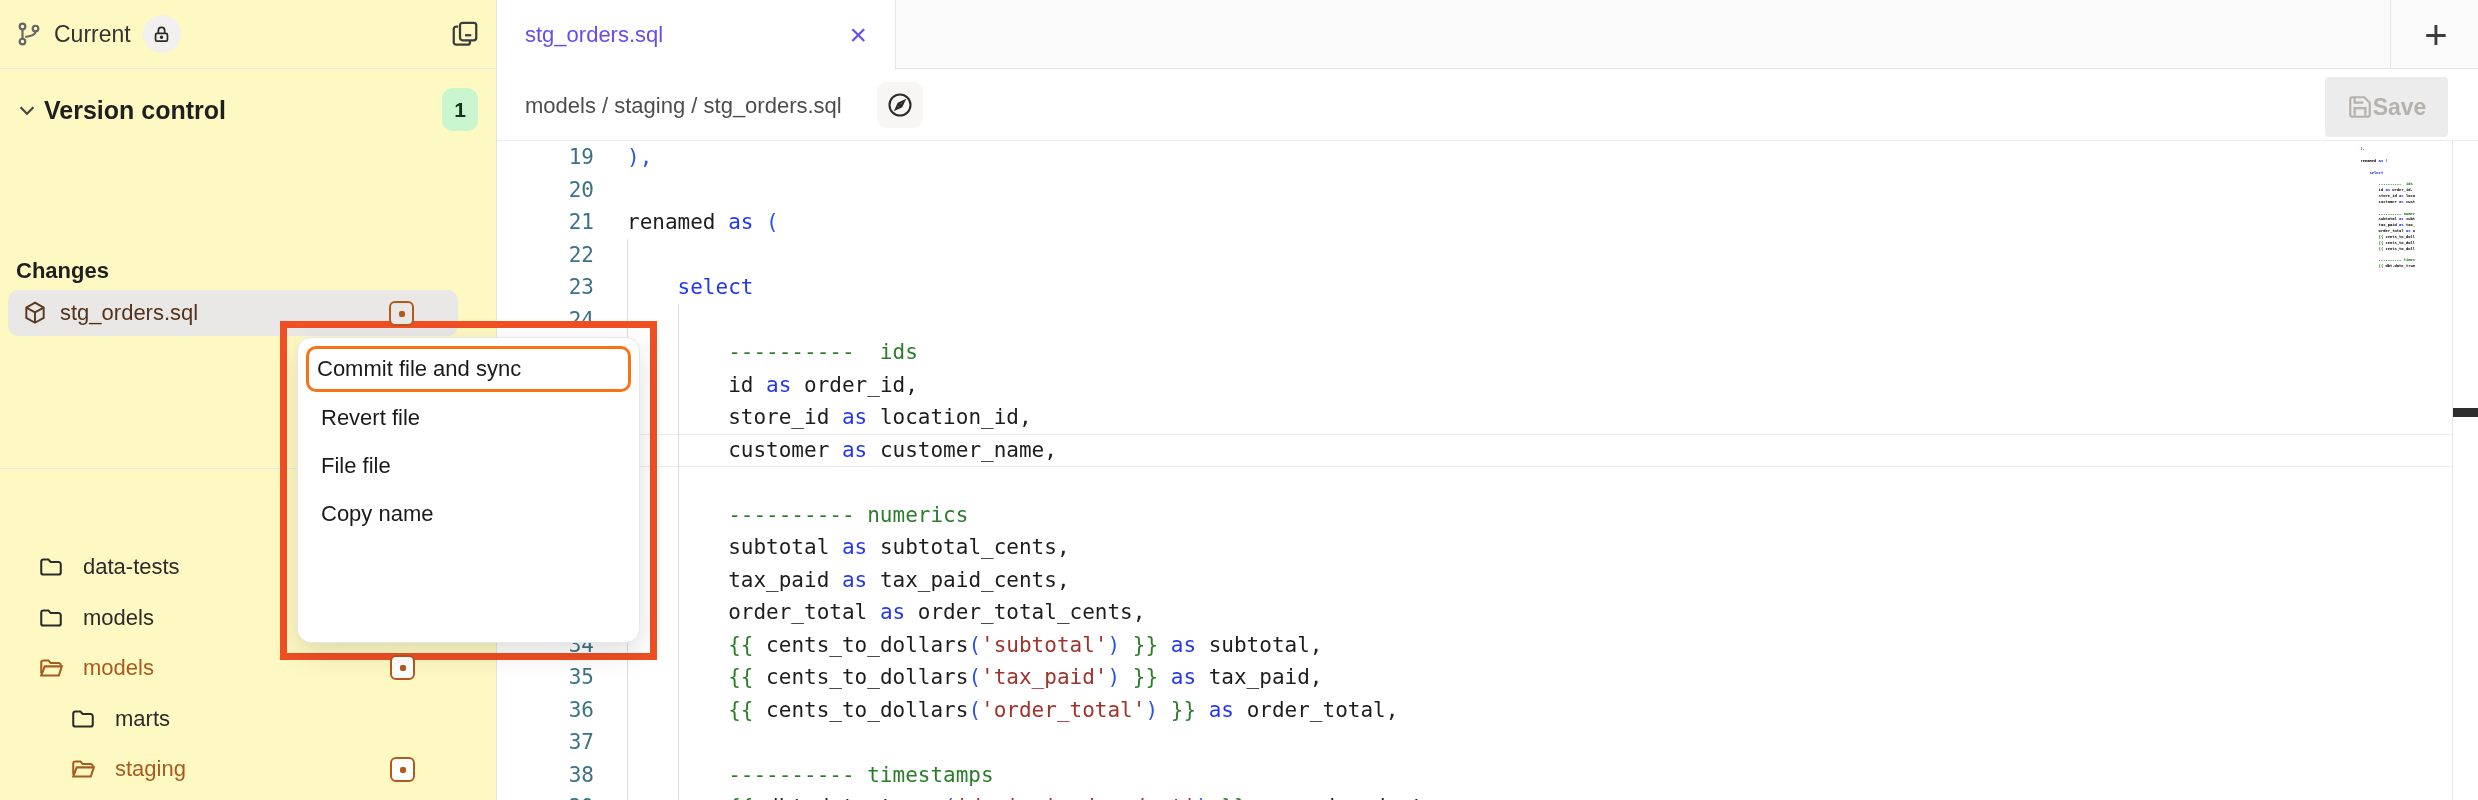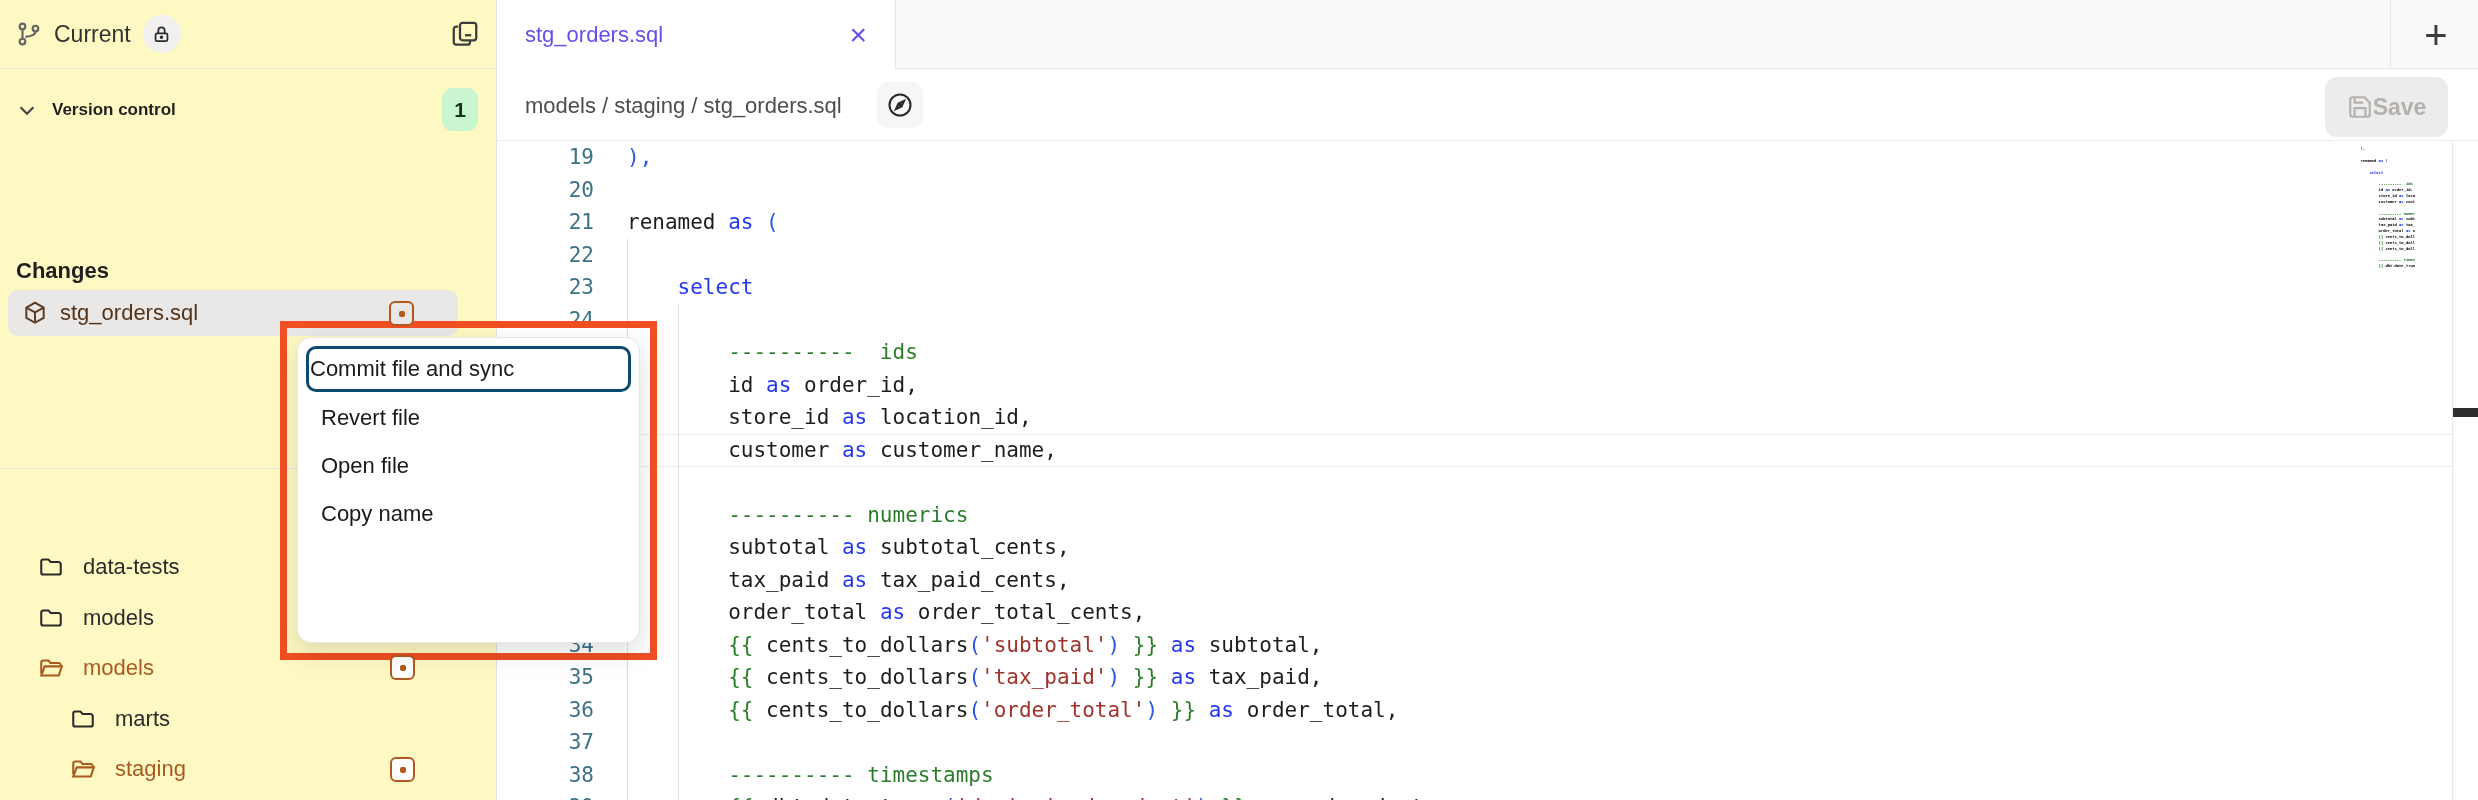--- a/index.html
+++ b/index.html
@@ -11,21 +11,21 @@
              background:#fef9c3; border-right:1px solid #e4e4e4; }
   #side-header { position:absolute; left:0; top:0; width:100%; height:69px;
                  border-bottom:1px solid #e8e8e8; display:flex; align-items:center; padding:0 16px; }
   #side-header .title { font-size:23px; color:#333; margin-left:12px; }
   .lock-chip { width:38px; height:38px; border-radius:50%; background:#f1f0ef;
                display:flex; align-items:center; justify-content:center; margin-left:12px; }
   .hdr-copy { margin-left:auto; cursor:pointer; }
 
   .section-hdr { position:absolute; left:0; width:100%; height:44px;
                  display:flex; align-items:center; padding:0 16px; }
-  .section-hdr .lbl { font-size:17px; font-weight:bold; color:#1f1f1f; margin-left:14px; }
+  .section-hdr .lbl { font-size:25px; font-weight:bold; color:#1f1f1f; margin-left:6px; }
   #vc-badge { position:absolute; right:18px; top:88px; width:36px; height:43px;
               background:#c9f6ce; color:#17321b; border-radius:11px; font-size:21px; font-weight:bold;
               display:flex; align-items:center; justify-content:center; }
 
   #commit-btn { position:absolute; left:16px; top:162px; width:465px; height:66px;
                 border:1.5px solid #d6d6d6; border-radius:12px; background:#fff;
                 display:flex; align-items:center; cursor:pointer; }
   #commit-btn .main { flex:1; display:flex; align-items:center; padding-left:20px; height:100%; }
   #commit-btn .lbl { font-size:23px; font-weight:bold; color:#1a1a1a; margin-left:14px; }
   #commit-btn .split { width:48px; height:100%; border-left:1.5px solid #d6d6d6;
@@ -61,21 +61,21 @@
   #strip-div { position:absolute; left:1893px; top:0; width:1px; height:69px; background:#e6e6e6; }
   #new-tab { position:absolute; left:1916px; top:12px; width:46px; height:46px; color:#3c3c3c;
              font-size:40px; font-weight:300; display:flex; align-items:center; justify-content:center; cursor:pointer; }
 
   #crumbbar { position:absolute; left:497px; top:70px; width:1981px; height:71px; background:#fff;
               border-bottom:1px solid #ececec; }
   #crumb { position:absolute; left:28px; top:0; height:71px; display:flex; align-items:center;
            font-size:22px; color:#4d4d4d; }
   #lineage-btn { position:absolute; left:380px; top:12px; width:46px; height:46px; border-radius:10px;
                  background:#f7f6f5; display:flex; align-items:center; justify-content:center; cursor:pointer; }
-  #save-btn { position:absolute; right:30px; top:7px; width:123px; height:60px; border-radius:12px;
+  #save-btn { position:absolute; right:30px; top:7px; width:123px; height:60px; border-radius:4px;
               background:#ececec; display:flex; align-items:center; justify-content:center; 
               color:#b5b1ad; font-size:23px; font-weight:bold; cursor:default; }
 
   
   #editor { position:absolute; left:497px; top:141px; width:1981px; height:659px; background:#fff; }
   #gutter { position:absolute; left:0; top:0; width:113px; padding-right:16px; text-align:right;
             font-family:"DejaVu Sans Mono", monospace; font-size:21px; line-height:32.5px; color:#3b7287; }
   #code { position:absolute; left:130px; top:0; width:1700px;
           font-family:"DejaVu Sans Mono", monospace; font-size:21px; line-height:32.5px;
           white-space:pre; color:#1d1d1d; }
@@ -91,22 +91,22 @@
   #scroll-thumb { position:absolute; left:1956px; top:267px; width:25px; height:9px; background:#2e2e2e; cursor:pointer; }
 
   
   #annotation { position:absolute; left:280px; top:321px; width:377px; height:339px;
                 border:7px solid #f04f23; z-index:40; pointer-events:none; }
   #ctx-menu { position:absolute; left:297px; top:337px; width:343px; height:306px; background:#fff;
               border:1px solid #e7e7e7; border-radius:14px; box-shadow:0 10px 28px rgba(0,0,0,.13);
               z-index:50; padding-top:8px; }
   .ctx-item { height:48px; display:flex; align-items:center; padding-left:23px;
               font-size:22px; color:#1a1a1a; cursor:pointer; }
-  .ctx-item.focused { margin:0 8px 2px 8px; height:46px; border:3px solid #0c4a6e; border-radius:10px;
-                      padding-left:1px; }
+  .ctx-item.focused { margin:0 8px 2px 8px; height:46px; border:3px solid #f97316; border-radius:10px;
+                      padding-left:8px; }
 
   svg { display:block; }
 </style>
 </head>
 <body>
 
 <div id="sidebar">
 
   <div id="side-header">
     <span>
@@ -266,15 +266,15 @@
       <div class="scaled" id="mini-scaled"><div id="code"><div><span style="color: rgb(44, 85, 232);">),</span></div><div>&nbsp;</div><div><span style="color: rgb(29, 29, 29);">renamed </span><span style="color: rgb(35, 55, 238);">as</span><span style="color: rgb(29, 29, 29);"> </span><span style="color: rgb(44, 85, 232);">(</span></div><div>&nbsp;</div><div><span style="color: rgb(29, 29, 29);">    </span><span style="color: rgb(35, 55, 238);">select</span></div><div>&nbsp;</div><div><span style="color: rgb(29, 29, 29);">        </span><span style="color: rgb(43, 125, 43);">----------  ids</span></div><div><span style="color: rgb(29, 29, 29);">        id </span><span style="color: rgb(35, 55, 238);">as</span><span style="color: rgb(29, 29, 29);"> order_id,</span></div><div><span style="color: rgb(29, 29, 29);">        store_id </span><span style="color: rgb(35, 55, 238);">as</span><span style="color: rgb(29, 29, 29);"> location_id,</span></div><div><span style="color: rgb(29, 29, 29);">        customer </span><span style="color: rgb(35, 55, 238);">as</span><span style="color: rgb(29, 29, 29);"> customer_name,</span></div><div>&nbsp;</div><div><span style="color: rgb(29, 29, 29);">        </span><span style="color: rgb(43, 125, 43);">---------- numerics</span></div><div><span style="color: rgb(29, 29, 29);">        subtotal </span><span style="color: rgb(35, 55, 238);">as</span><span style="color: rgb(29, 29, 29);"> subtotal_cents,</span></div><div><span style="color: rgb(29, 29, 29);">        tax_paid </span><span style="color: rgb(35, 55, 238);">as</span><span style="color: rgb(29, 29, 29);"> tax_paid_cents,</span></div><div><span style="color: rgb(29, 29, 29);">        order_total </span><span style="color: rgb(35, 55, 238);">as</span><span style="color: rgb(29, 29, 29);"> order_total_cents,</span></div><div><span style="color: rgb(29, 29, 29);">        </span><span style="color: rgb(43, 125, 43);">{{</span><span style="color: rgb(29, 29, 29);"> cents_to_dollars</span></div><div><span style="color: rgb(29, 29, 29);">        </span><span style="color: rgb(43, 125, 43);">{{</span><span style="color: rgb(29, 29, 29);"> cents_to_dollars</span></div><div><span style="color: rgb(29, 29, 29);">        </span><span style="color: rgb(43, 125, 43);">{{</span><span style="color: rgb(29, 29, 29);"> cents_to_dollars</span></div><div>&nbsp;</div><div><span style="color: rgb(29, 29, 29);">        </span><span style="color: rgb(43, 125, 43);">---------- timestamps</span></div><div><span style="color: rgb(29, 29, 29);">        </span><span style="color: rgb(43, 125, 43);">{{</span><span style="color: rgb(29, 29, 29);"> dbt.date_trunc</span></div></div><div id="code"><div><span style="color: rgb(44, 85, 232);">),</span></div><div>&nbsp;</div><div><span style="color: rgb(29, 29, 29);">renamed </span><span style="color: rgb(35, 55, 238);">as</span><span style="color: rgb(29, 29, 29);"> </span><span style="color: rgb(44, 85, 232);">(</span></div><div>&nbsp;</div><div><span style="color: rgb(29, 29, 29);">    </span><span style="color: rgb(35, 55, 238);">select</span></div><div>&nbsp;</div><div><span style="color: rgb(29, 29, 29);">        </span><span style="color: rgb(43, 125, 43);">----------  ids</span></div><div><span style="color: rgb(29, 29, 29);">        id </span><span style="color: rgb(35, 55, 238);">as</span><span style="color: rgb(29, 29, 29);"> order_id,</span></div><div><span style="color: rgb(29, 29, 29);">        store_id </span><span style="color: rgb(35, 55, 238);">as</span><span style="color: rgb(29, 29, 29);"> location_id,</span></div><div><span style="color: rgb(29, 29, 29);">        customer </span><span style="color: rgb(35, 55, 238);">as</span><span style="color: rgb(29, 29, 29);"> customer_name,</span></div><div>&nbsp;</div><div><span style="color: rgb(29, 29, 29);">        </span><span style="color: rgb(43, 125, 43);">---------- numerics</span></div><div><span style="color: rgb(29, 29, 29);">        subtotal </span><span style="color: rgb(35, 55, 238);">as</span><span style="color: rgb(29, 29, 29);"> subtotal_cents,</span></div><div><span style="color: rgb(29, 29, 29);">        tax_paid </span><span style="color: rgb(35, 55, 238);">as</span><span style="color: rgb(29, 29, 29);"> tax_paid_cents,</span></div><div><span style="color: rgb(29, 29, 29);">        order_total </span><span style="color: rgb(35, 55, 238);">as</span><span style="color: rgb(29, 29, 29);"> order_total_cents,</span></div><div><span style="color: rgb(29, 29, 29);">        </span><span style="color: rgb(43, 125, 43);">{{</span><span style="color: rgb(29, 29, 29);"> cents_to_dollars</span></div><div><span style="color: rgb(29, 29, 29);">        </span><span style="color: rgb(43, 125, 43);">{{</span><span style="color: rgb(29, 29, 29);"> cents_to_dollars</span></div><div><span style="color: rgb(29, 29, 29);">        </span><span style="color: rgb(43, 125, 43);">{{</span><span style="color: rgb(29, 29, 29);"> cents_to_dollars</span></div><div>&nbsp;</div><div><span style="color: rgb(29, 29, 29);">        </span><span style="color: rgb(43, 125, 43);">---------- timestamps</span></div><div><span style="color: rgb(29, 29, 29);">        </span><span style="color: rgb(43, 125, 43);">{{</span><span style="color: rgb(29, 29, 29);"> dbt.date_trunc</span></div></div></div>
     </div>
   <div id="right-rail"></div>
   <div id="scroll-thumb"></div>
 </div>
 
 <div id="annotation"></div>
 <div id="ctx-menu">
     <div class="ctx-item focused">Commit file and sync</div>
     <div class="ctx-item">Revert file</div>
-    <div class="ctx-item">Open file</div>
+    <div class="ctx-item">File file</div>
     <div class="ctx-item">Copy name</div>
   </div>
 
 </body></html>

